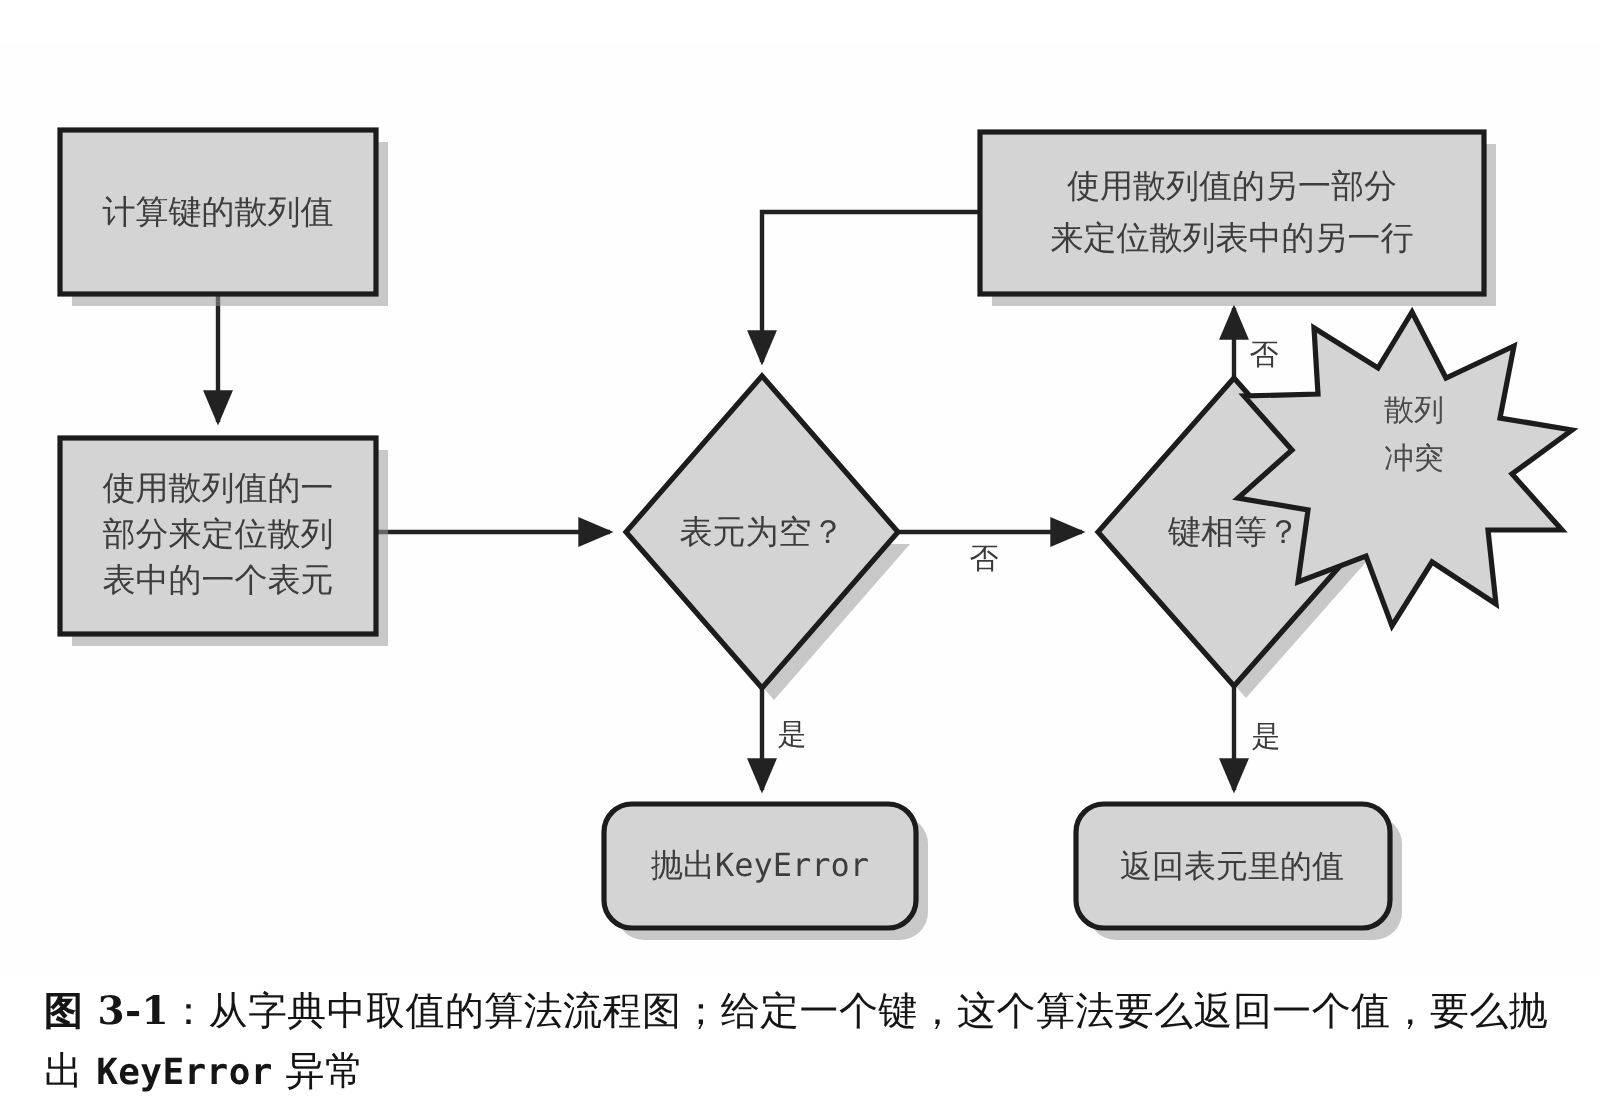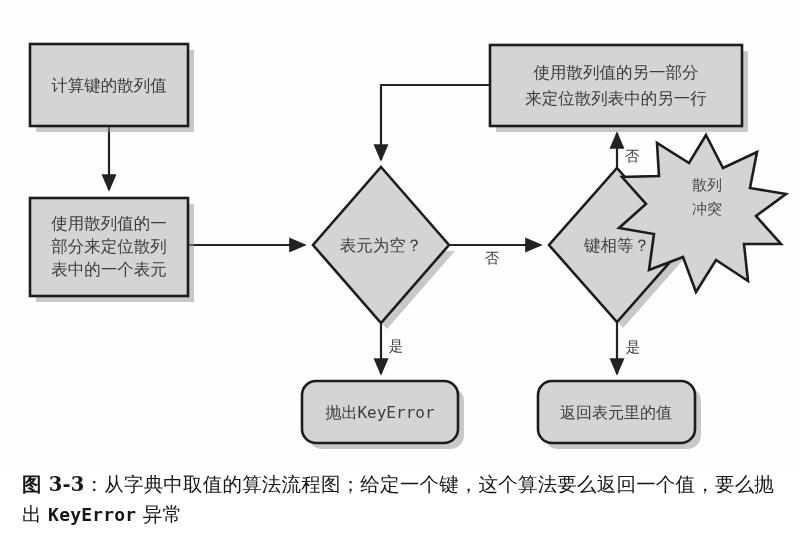--- a/index.html
+++ b/index.html
@@ -11,20 +11,21 @@
     width: 800px;
     height: 557px;
     font-family: "DejaVu Sans", "Liberation Sans", sans-serif;
     overflow: hidden;
   }
   #figure-root {
     position: relative;
     width: 800px;
     height: 467px;
     background: #fefefe;
+    margin-top: 21px;
   }
   svg#flowchart {
     position: absolute;
     top: 0;
     left: 0;
     width: 800px;
     height: 470px;
     display: block;
   }
   .node-text {
@@ -177,16 +178,16 @@
 
     <g>
       <text class="edge-label" x="396" y="347">是</text>
       <text class="edge-label" x="492" y="259">否</text>
       <text class="edge-label" x="633" y="348">是</text>
       <text class="edge-label" x="632" y="157">否</text>
     </g>
   </svg>
 
   <div id="caption">
-    <span class="fig-num">图 </span><span class="fig-num">3-3</span><span>：</span><span>从字典中取值的算法流程图；给定一个键，这个算法要么返回一个值，要么抛出 </span><span class="code">KeyError</span><span> 异常</span>
+    <span class="fig-num">图 </span><span class="fig-num">3-1</span><span>：</span><span>从字典中取值的算法流程图；给定一个键，这个算法要么返回一个值，要么抛出 </span><span class="code">KeyError</span><span> 异常</span>
   </div>
 
 </div>
 
 </body></html>

